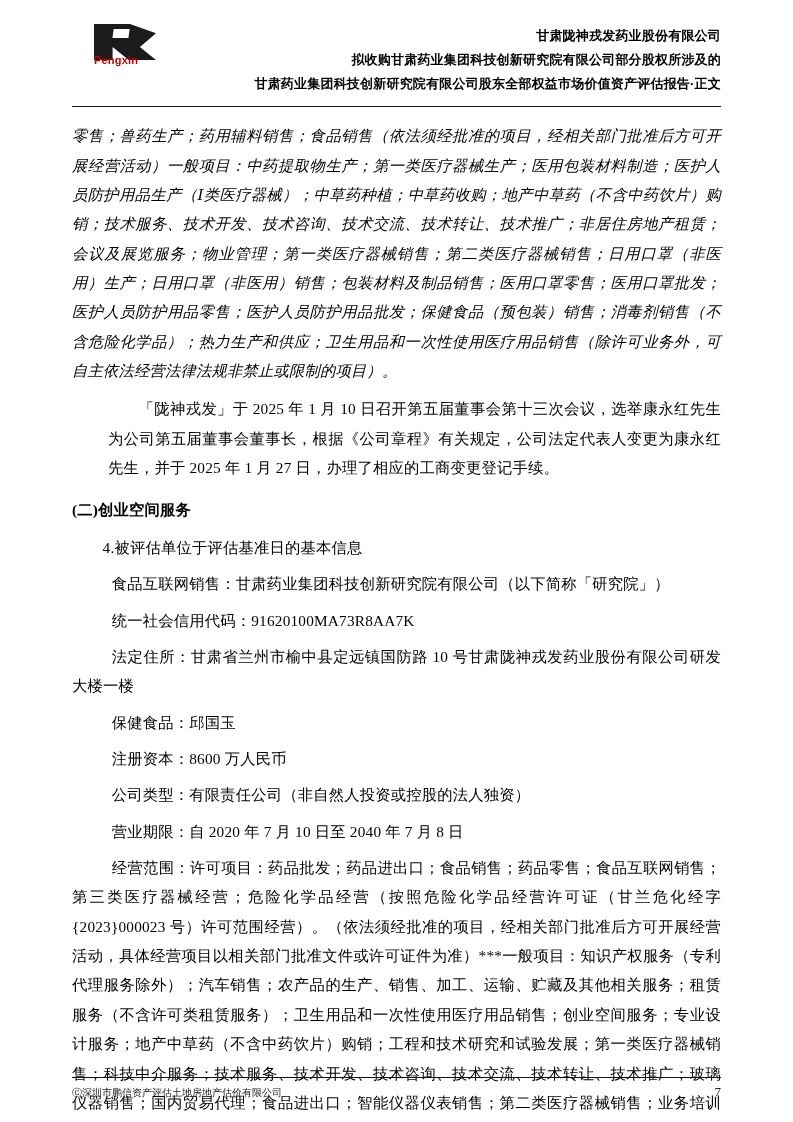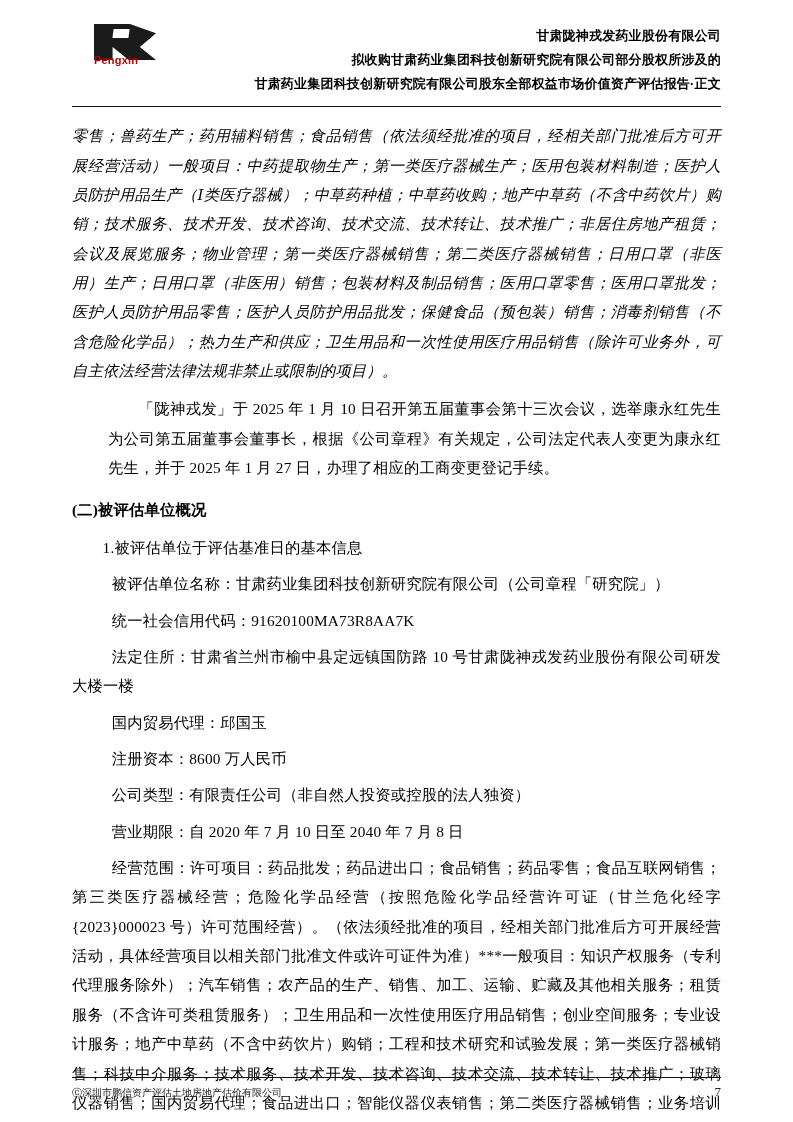--- a/index.html
+++ b/index.html
@@ -160,31 +160,31 @@
     </div>
   </div>
   <hr class="header-rule">
 
   <div class="content">
 
     <p class="nobreak">零售；兽药生产；药用辅料销售；食品销售（依法须经批准的项目，经相关部门批准后方可开展经营活动）一般项目：中药提取物生产；第一类医疗器械生产；医用包装材料制造；医护人员防护用品生产（Ⅰ类医疗器械）；中草药种植；中草药收购；地产中草药（不含中药饮片）购销；技术服务、技术开发、技术咨询、技术交流、技术转让、技术推广；非居住房地产租赁；会议及展览服务；物业管理；第一类医疗器械销售；第二类医疗器械销售；日用口罩（非医用）生产；日用口罩（非医用）销售；包装材料及制品销售；医用口罩零售；医用口罩批发；医护人员防护用品零售；医护人员防护用品批发；保健食品（预包装）销售；消毒剂销售（不含危险化学品）；热力生产和供应；卫生用品和一次性使用医疗用品销售（除许可业务外，可自主依法经营法律法规非禁止或限制的项目）。</p>
 
     <p class="indent" style="margin-top:9px">「陇神戎发」于 2025 年 1 月 10 日召开第五届董事会第十三次会议，选举康永红先生为公司第五届董事会董事长，根据《公司章程》有关规定，公司法定代表人变更为康永红先生，并于 2025 年 1 月 27 日，办理了相应的工商变更登记手续。</p>
 
-    <p class="heading">(二)被评估单位概况</p>
-
-    <p class="sub-item">1.被评估单位于评估基准日的基本信息</p>
-
-    <p class="field">被评估单位名称：甘肃药业集团科技创新研究院有限公司（公司章程「研究院」）</p>
+    <p class="heading">(二)创业空间服务</p>
+
+    <p class="sub-item">4.被评估单位于评估基准日的基本信息</p>
+
+    <p class="field">食品互联网销售：甘肃药业集团科技创新研究院有限公司（以下简称「研究院」）</p>
 
     <p class="field">统一社会信用代码：91620100MA73R8AA7K</p>
 
     <p class="field">法定住所：甘肃省兰州市榆中县定远镇国防路 10 号甘肃陇神戎发药业股份有限公司研发大楼一楼</p>
 
-    <p class="field">国内贸易代理：邱国玉</p>
+    <p class="field">保健食品：邱国玉</p>
 
     <p class="field">注册资本：8600 万人民币</p>
 
     <p class="field">公司类型：有限责任公司（非自然人投资或控股的法人独资）</p>
 
 
     <p class="field">营业期限：自 2020 年 7 月 10 日至 2040 年 7 月 8 日</p>
 
     <p class="field">经营范围：许可项目：药品批发；药品进出口；食品销售；药品零售；食品互联网销售；第三类医疗器械经营；危险化学品经营（按照危险化学品经营许可证（甘兰危化经字{2023}000023 号）许可范围经营）。（依法须经批准的项目，经相关部门批准后方可开展经营活动，具体经营项目以相关部门批准文件或许可证件为准）***一般项目：知识产权服务（专利代理服务除外）；汽车销售；农产品的生产、销售、加工、运输、贮藏及其他相关服务；租赁服务（不含许可类租赁服务）；卫生用品和一次性使用医疗用品销售；创业空间服务；专业设计服务；地产中草药（不含中药饮片）购销；工程和技术研究和试验发展；第一类医疗器械销售；科技中介服务；技术服务、技术开发、技术咨询、技术交流、技术转让、技术推广；玻璃仪器销售；国内贸易代理；食品进出口；智能仪器仪表销售；第二类医疗器械销售；业务培训（不含教育培训、职业技能培训等需取得许可的培训）；专用化学产品销售（不含危险化学品）；互联网销售（除销售需要许可的商品）；实验分析仪器销售；制药专用设备销售；会议及展览服务；医学</p>
 

